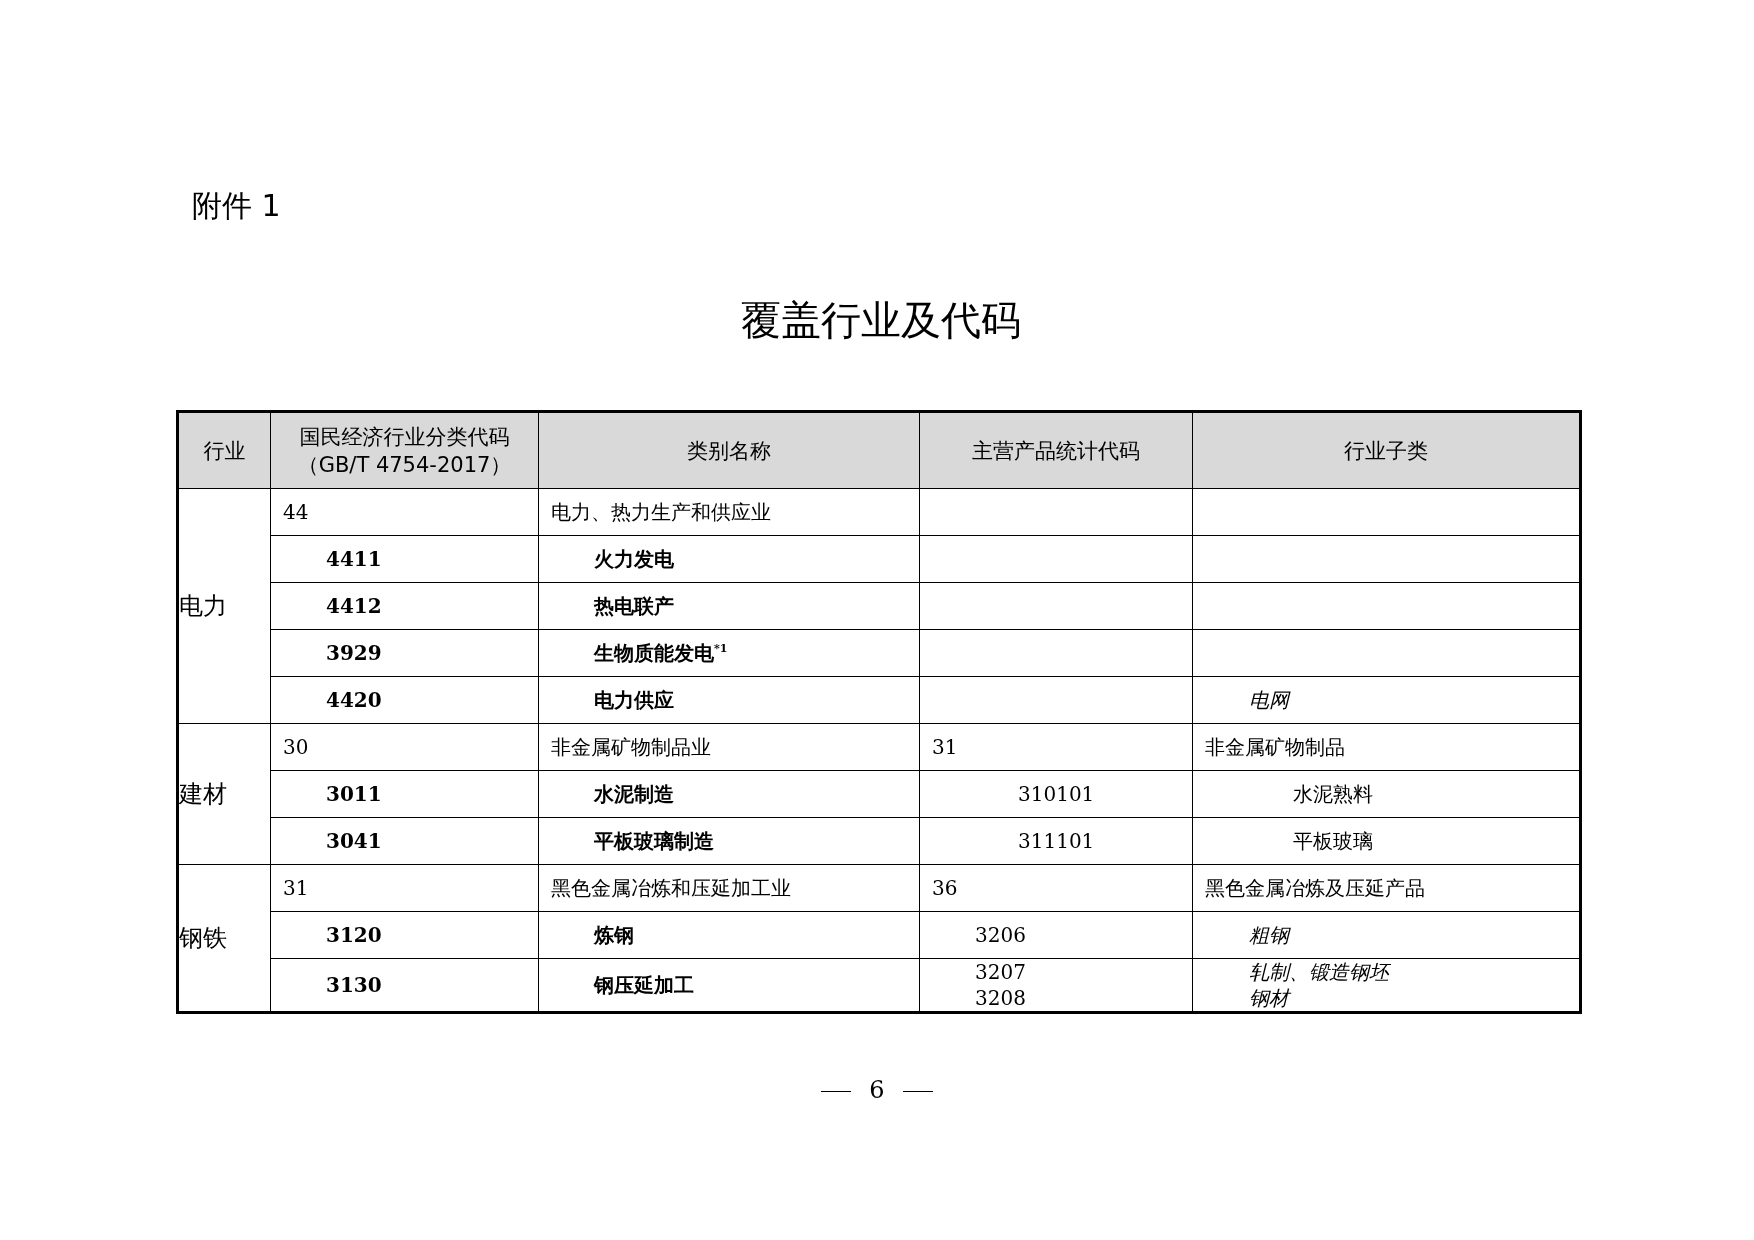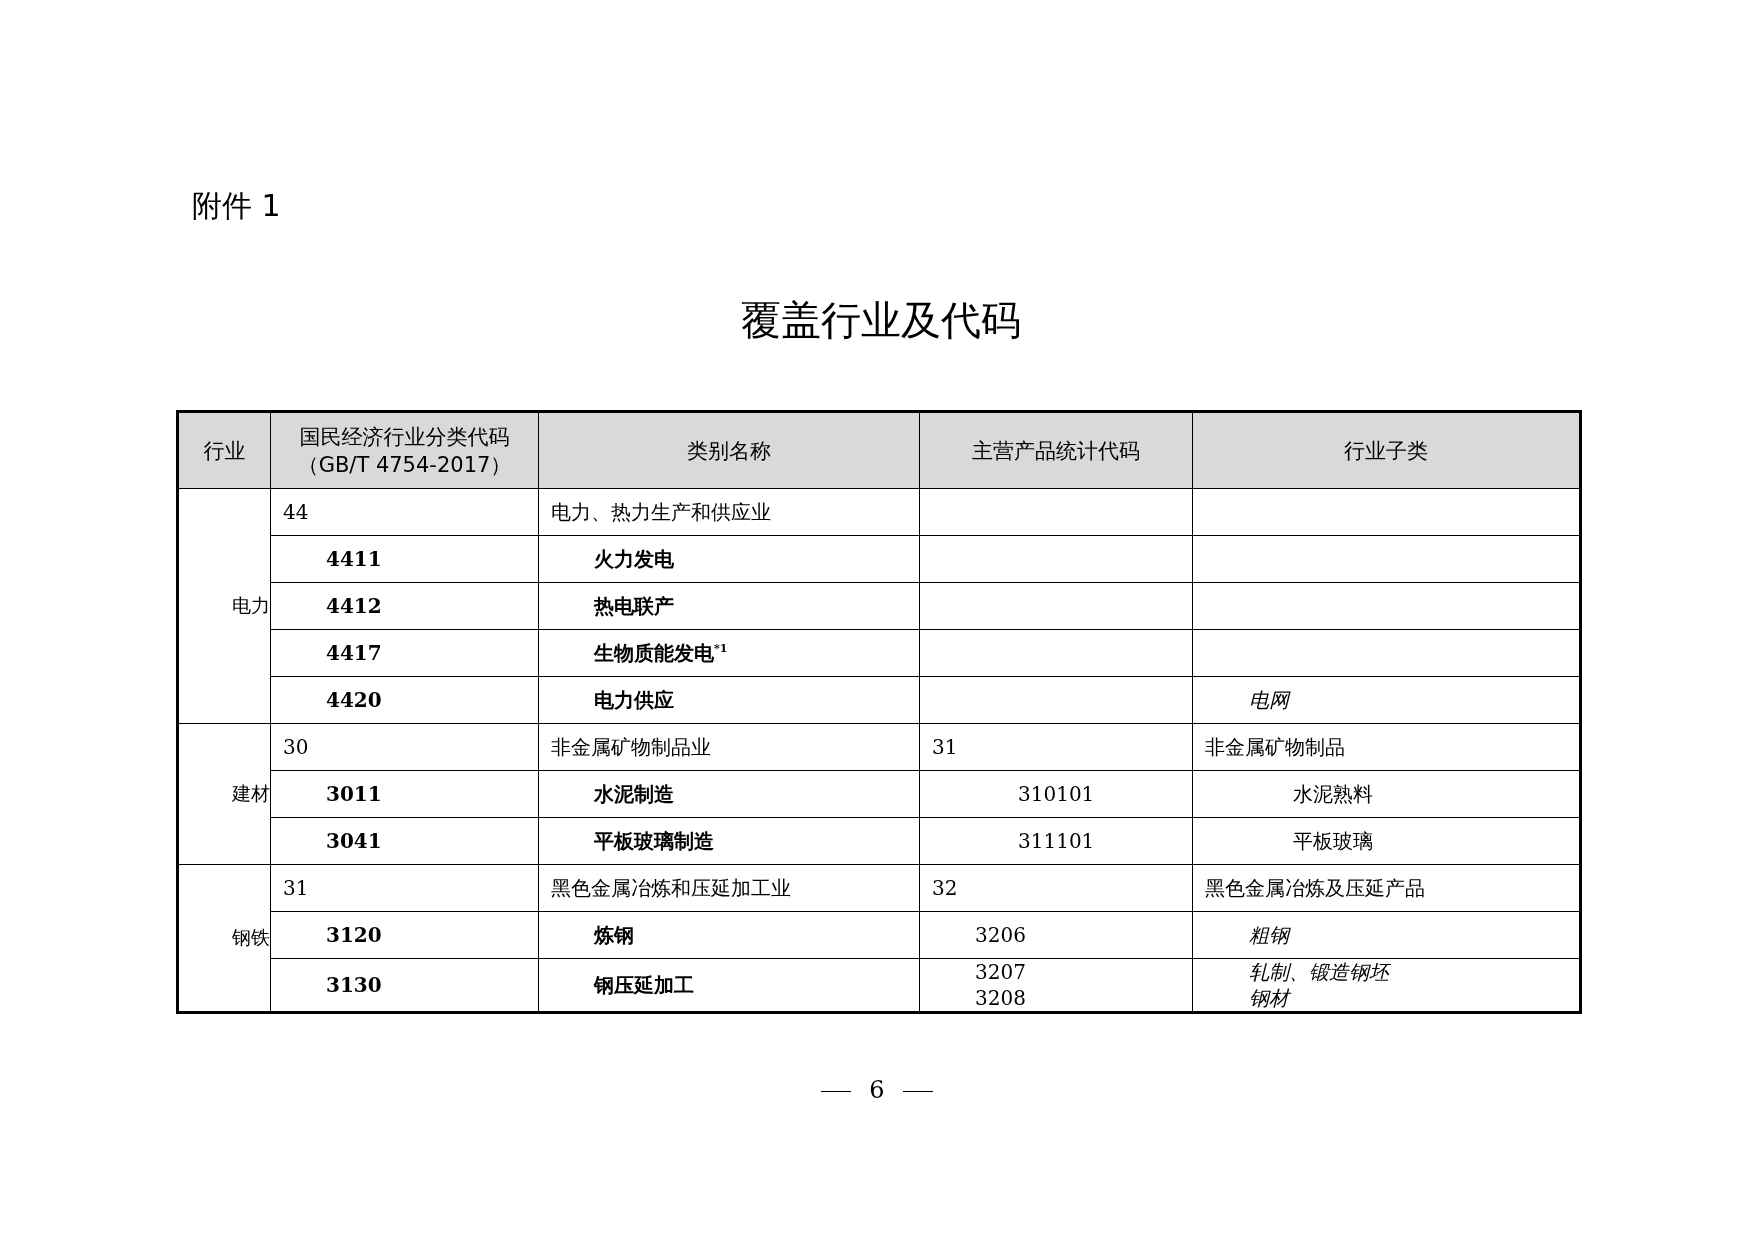--- a/index.html
+++ b/index.html
@@ -28,22 +28,22 @@
     background: #d9d9d9; height: 75px; border: 1.5px solid #000;
     font-family: "DejaVu Sans", sans-serif; font-weight: normal; font-size: 21px;
     line-height: 28px; text-align: center; vertical-align: middle; padding: 0;
   }
   table.codes td {
     height: 46px; border: 1.5px solid #000; padding: 0 12px;
     font-family: "DejaVu Serif", serif; font-size: 20px; line-height: 26px;
     vertical-align: middle; white-space: nowrap;
   }
   table.codes td.group {
-    text-align: right; padding: 0;
-    font-family: Liberation Sans, sans-serif; font-size: 19px;
+    text-align: left; padding: 0;
+    font-family: Liberation Sans, sans-serif; font-size: 24px;
   }
   td.ind1 { padding-left: 55px !important; font-weight: bold; }
   td.ind-prod { padding-left: 55px !important; }
   td.ind-prod-wide { padding-left: 98px !important; }
   td.ind-sub { padding-left: 56px !important; font-style: italic; }
   td.ind-sub-wide { padding-left: 100px !important; }
   td.tall { height: 57px; line-height: 28px; }
   sup.note { font-size: 11px; vertical-align: super; line-height: 0; }
   .page-number {
     position: absolute; left: 0; width: 1754px; top: 1075px; text-align: center;
@@ -94,21 +94,21 @@
       <td></td>
       <td></td>
     </tr>
     <tr>
       <td class="ind1">4412</td>
       <td class="ind1">热电联产</td>
       <td></td>
       <td></td>
     </tr>
     <tr>
-      <td class="ind1">4417</td>
+      <td class="ind1">3929</td>
       <td class="ind1"><span>生物质能发电</span><sup class="note">*1</sup></td>
       <td></td>
       <td></td>
     </tr>
     <tr>
       <td class="ind1">4420</td>
       <td class="ind1">电力供应</td>
       <td></td>
       <td class="ind-sub">电网</td>
     </tr>
@@ -130,21 +130,21 @@
       <td class="ind1">3041</td>
       <td class="ind1">平板玻璃制造</td>
       <td class="ind-prod-wide">311101</td>
       <td class="ind-sub-wide">平板玻璃</td>
     </tr>
 
     <tr>
       <td class="group" rowspan="3">钢铁</td>
       <td>31</td>
       <td>黑色金属冶炼和压延加工业</td>
-      <td>32</td>
+      <td>36</td>
       <td>黑色金属冶炼及压延产品</td>
     </tr>
     <tr>
       <td class="ind1">3120</td>
       <td class="ind1">炼钢</td>
       <td class="ind-prod">3206</td>
       <td class="ind-sub">粗钢</td>
     </tr>
     <tr>
       <td class="ind1 tall">3130</td>

